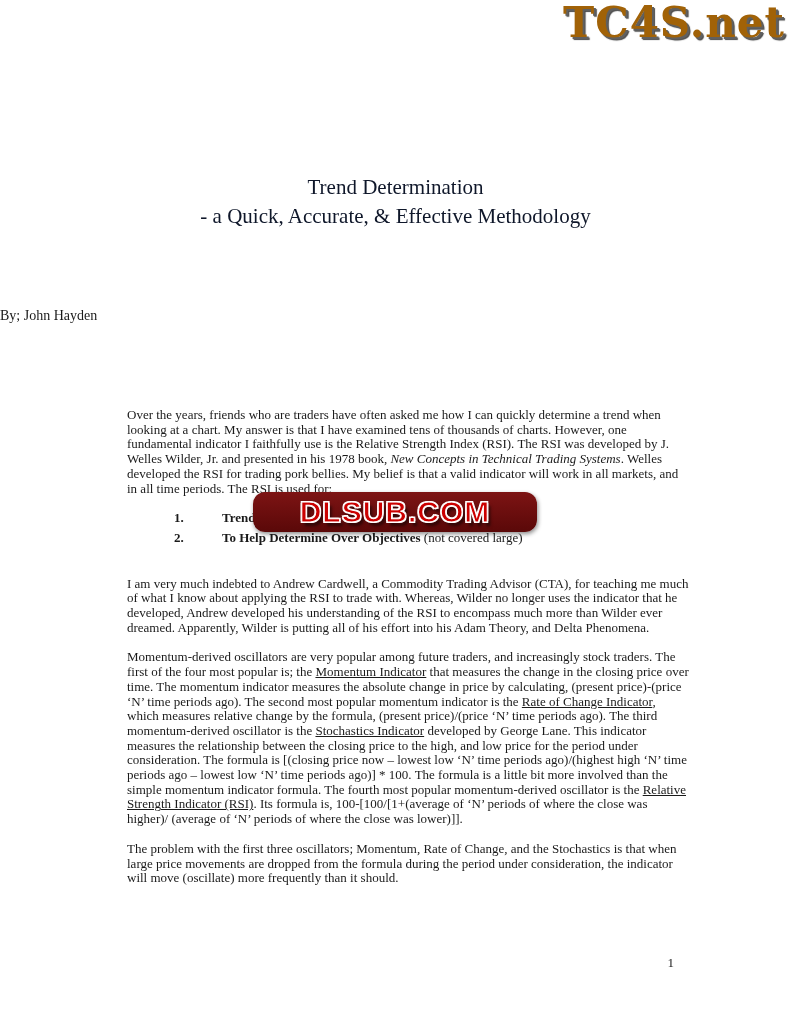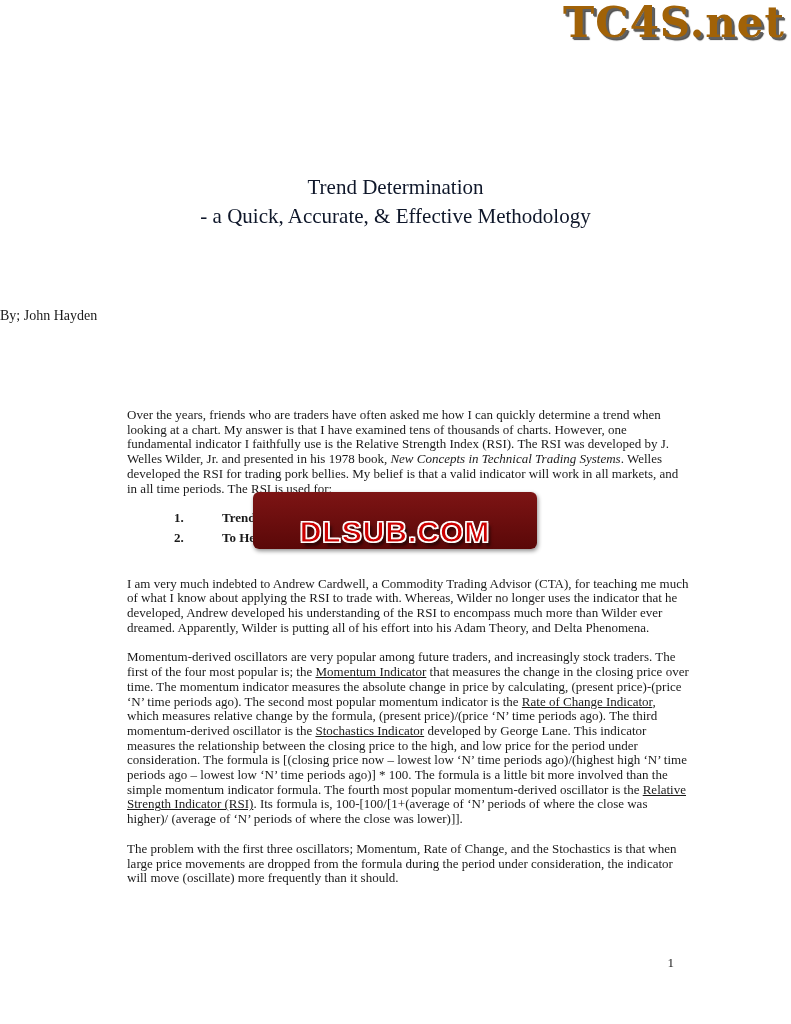--- a/index.html
+++ b/index.html
@@ -15,24 +15,24 @@
   
   .wm-tc4s{
     position:absolute;top:0px;right:6px;
     font-family:"DejaVu Serif", serif;
     font-weight:bold;font-size:42px;line-height:46px;
     color:#a16207;
     letter-spacing:1px;
     text-shadow:2px 2px 0 #606060,3px 3px 1px #4a4a4a;
   }
   .wm-dlsub{
-    position:absolute;left:253px;top:492px;width:284px;height:57px;
+    position:absolute;left:253px;top:492px;width:284px;height:40px;
     background:linear-gradient(#7d1414,#5a0808);
-    border-radius:6px;
-    display:flex;align-items:flex-end;justify-content:center;
+    border-radius:12px;
+    display:flex;align-items:center;justify-content:center;
     box-shadow:1px 2px 4px rgba(0,0,0,0.45);
   }
   .wm-dlsub .wm-text{
     font-family:"Liberation Sans", sans-serif;
     font-weight:bold;font-size:30px;letter-spacing:1px;
     color:#cc0000;
     -webkit-text-stroke:1px #ffffff;
     text-shadow:-1px -1px 0 #fff,1px -1px 0 #fff,-1px 1px 0 #fff,1px 1px 0 #fff,3px 4px 3px rgba(0,0,0,0.55);
   }
   .wm-tx{

